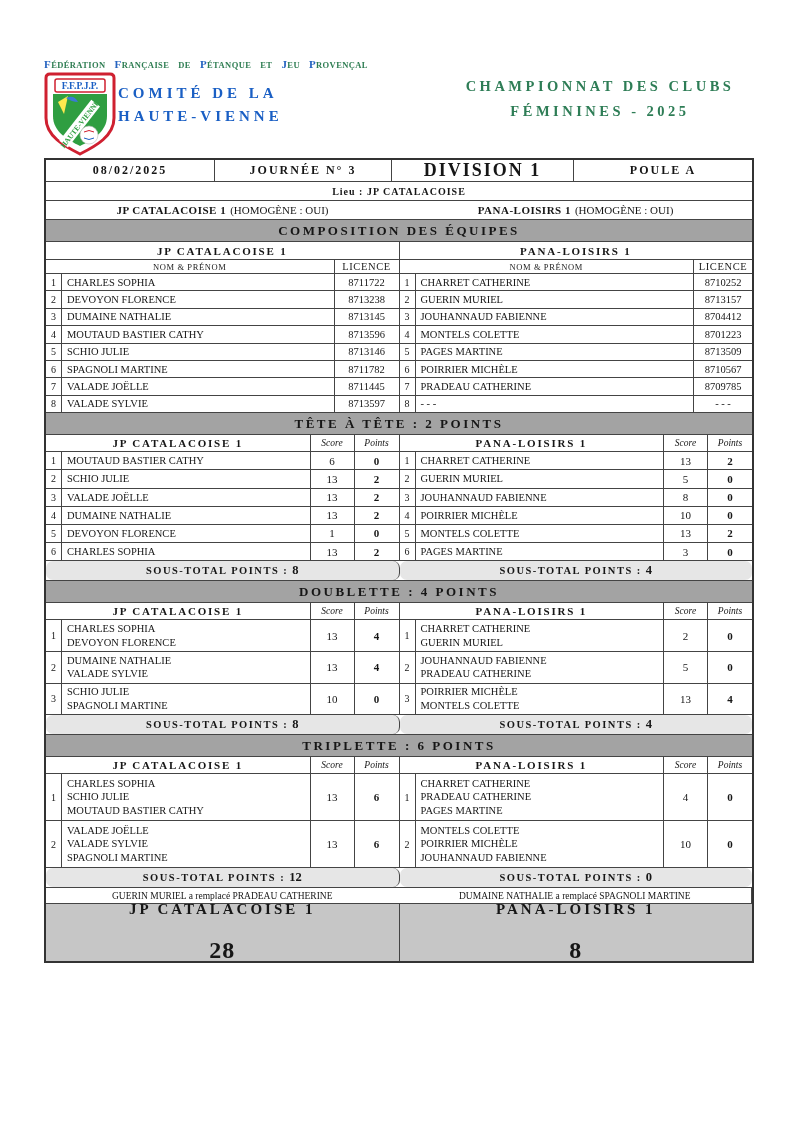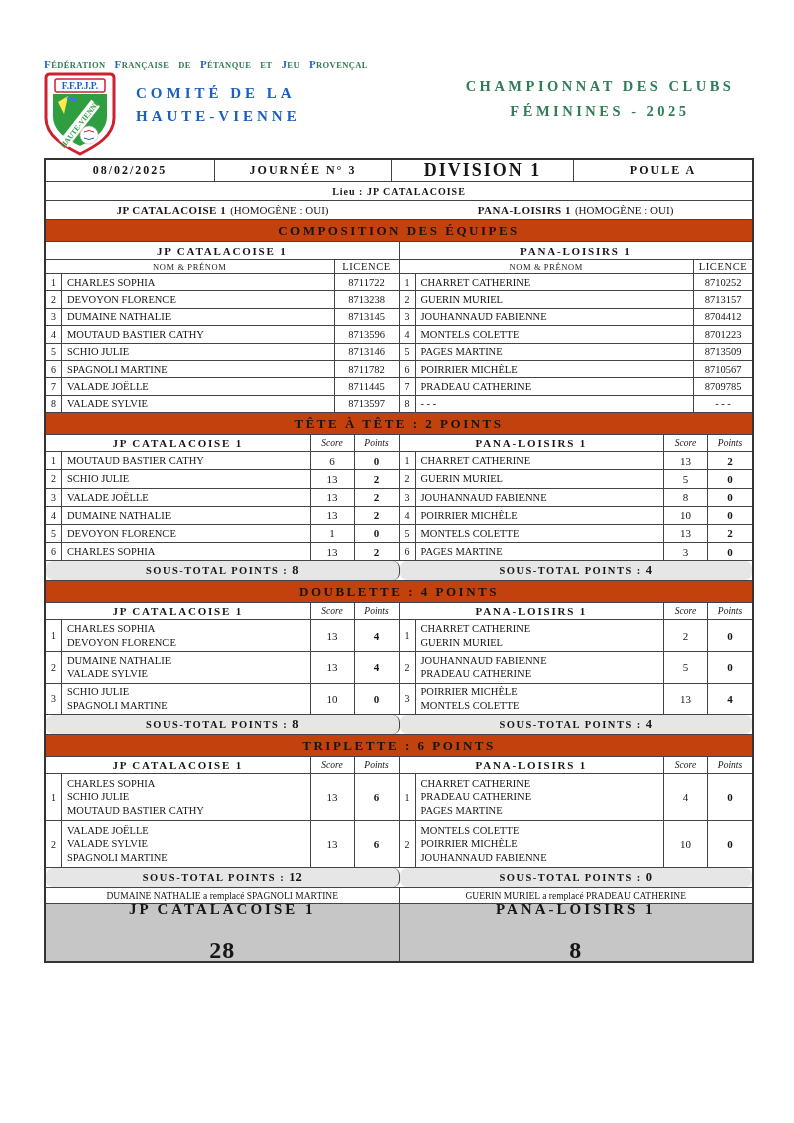--- a/index.html
+++ b/index.html
@@ -13,21 +13,21 @@
   
   .fed {
     position: absolute; left: 44px; top: 54px;
     white-space: nowrap;
   }
   .fed .w { margin-right: 5px; letter-spacing: .4px; }
   .fed .cap { font-size: 11px; font-weight: bold; color: #2563c0; }
   .fed .sc  { font-size: 8.5px; font-weight: bold; color: #2e7d52; }
   .logo-box { position: absolute; left: 44px; top: 72px; }
   .committee {
-    position: absolute; left: 136px; top: 82px;
+    position: absolute; left: 118px; top: 82px;
     color: #1a5fc4; font-weight: bold; font-size: 15px;
     letter-spacing: 4px; line-height: 1.55;
     font-family: "Liberation Serif", serif;
   }
   .championship {
     position: absolute; left: 430px; top: 74px; width: 340px;
     text-align: center; color: #2e7d56; font-weight: bold;
     font-size: 14.5px; letter-spacing: 3.5px; line-height: 1.7;
   }
   
@@ -59,21 +59,21 @@
   .rh-final { height: 57px; }
   
   .c-date { width: 169px; font-weight: bold; letter-spacing: 2px; font-size: 12px; }
   .c-journee { width: 177px; font-weight: bold; letter-spacing: 2px; font-size: 12px; }
   .c-division { width: 182px; font-weight: bold; letter-spacing: 2px; font-size: 18px; }
   .c-poule { flex: 1; font-weight: bold; letter-spacing: 2px; font-size: 12px; }
   .c-full { flex: 1; font-weight: bold; font-size: 10px; letter-spacing: 1px; }
   .homog-half { flex: 1; display: flex; align-items: center; justify-content: center; font-size: 11px; }
   .homog-half .tm { font-weight: bold; letter-spacing: .5px; margin-right: 4px; }
   .sect-title {
-    flex: 1; background: #c2410c; font-weight: bold;
+    flex: 1; background: #a3a3a3; font-weight: bold;
     font-size: 13px; letter-spacing: 2.5px;
     display: flex; align-items: center; justify-content: center;
   }
   .teamhead { flex: 1; font-weight: bold; letter-spacing: 1.8px; font-size: 11px; }
   .subhead { font-size: 8.5px; letter-spacing: .6px; color: #222; }
   .c-n { width: 16px; font-size: 10px; }
   .c-name { flex: 1; justify-content: flex-start; padding-left: 5px; }
   .c-lic { width: 64px; font-size: 10.5px; }
   .c-lic.rgt { width: 58px; }
   .c-score { width: 44px; font-size: 11px; }
@@ -546,22 +546,22 @@
         <span>SOUS-TOTAL POINTS :</span>
         <span class="num">12</span>
       </div>
     <div class="subtotal">
         <span>SOUS-TOTAL POINTS :</span>
         <span class="num">0</span>
       </div>
   </div>
 
   <div class="row rh-replace">
+    <div class="replace">GUERIN MURIEL a remplacé PRADEAU CATHERINE</div>
     <div class="replace" style="border-right:1px solid #444">DUMAINE NATHALIE a remplacé SPAGNOLI MARTINE</div>
-    <div class="replace">GUERIN MURIEL a remplacé PRADEAU CATHERINE</div>
   </div>
 
   <div class="row rh-final">
     <div class="final-half" style="border-right:1px solid #444">
       <div class="final-team">JP CATALACOISE 1</div>
       <div class="final-score">28</div>
     </div>
     <div class="final-half">
       <div class="final-team">PANA-LOISIRS 1</div>
       <div class="final-score">8</div>

